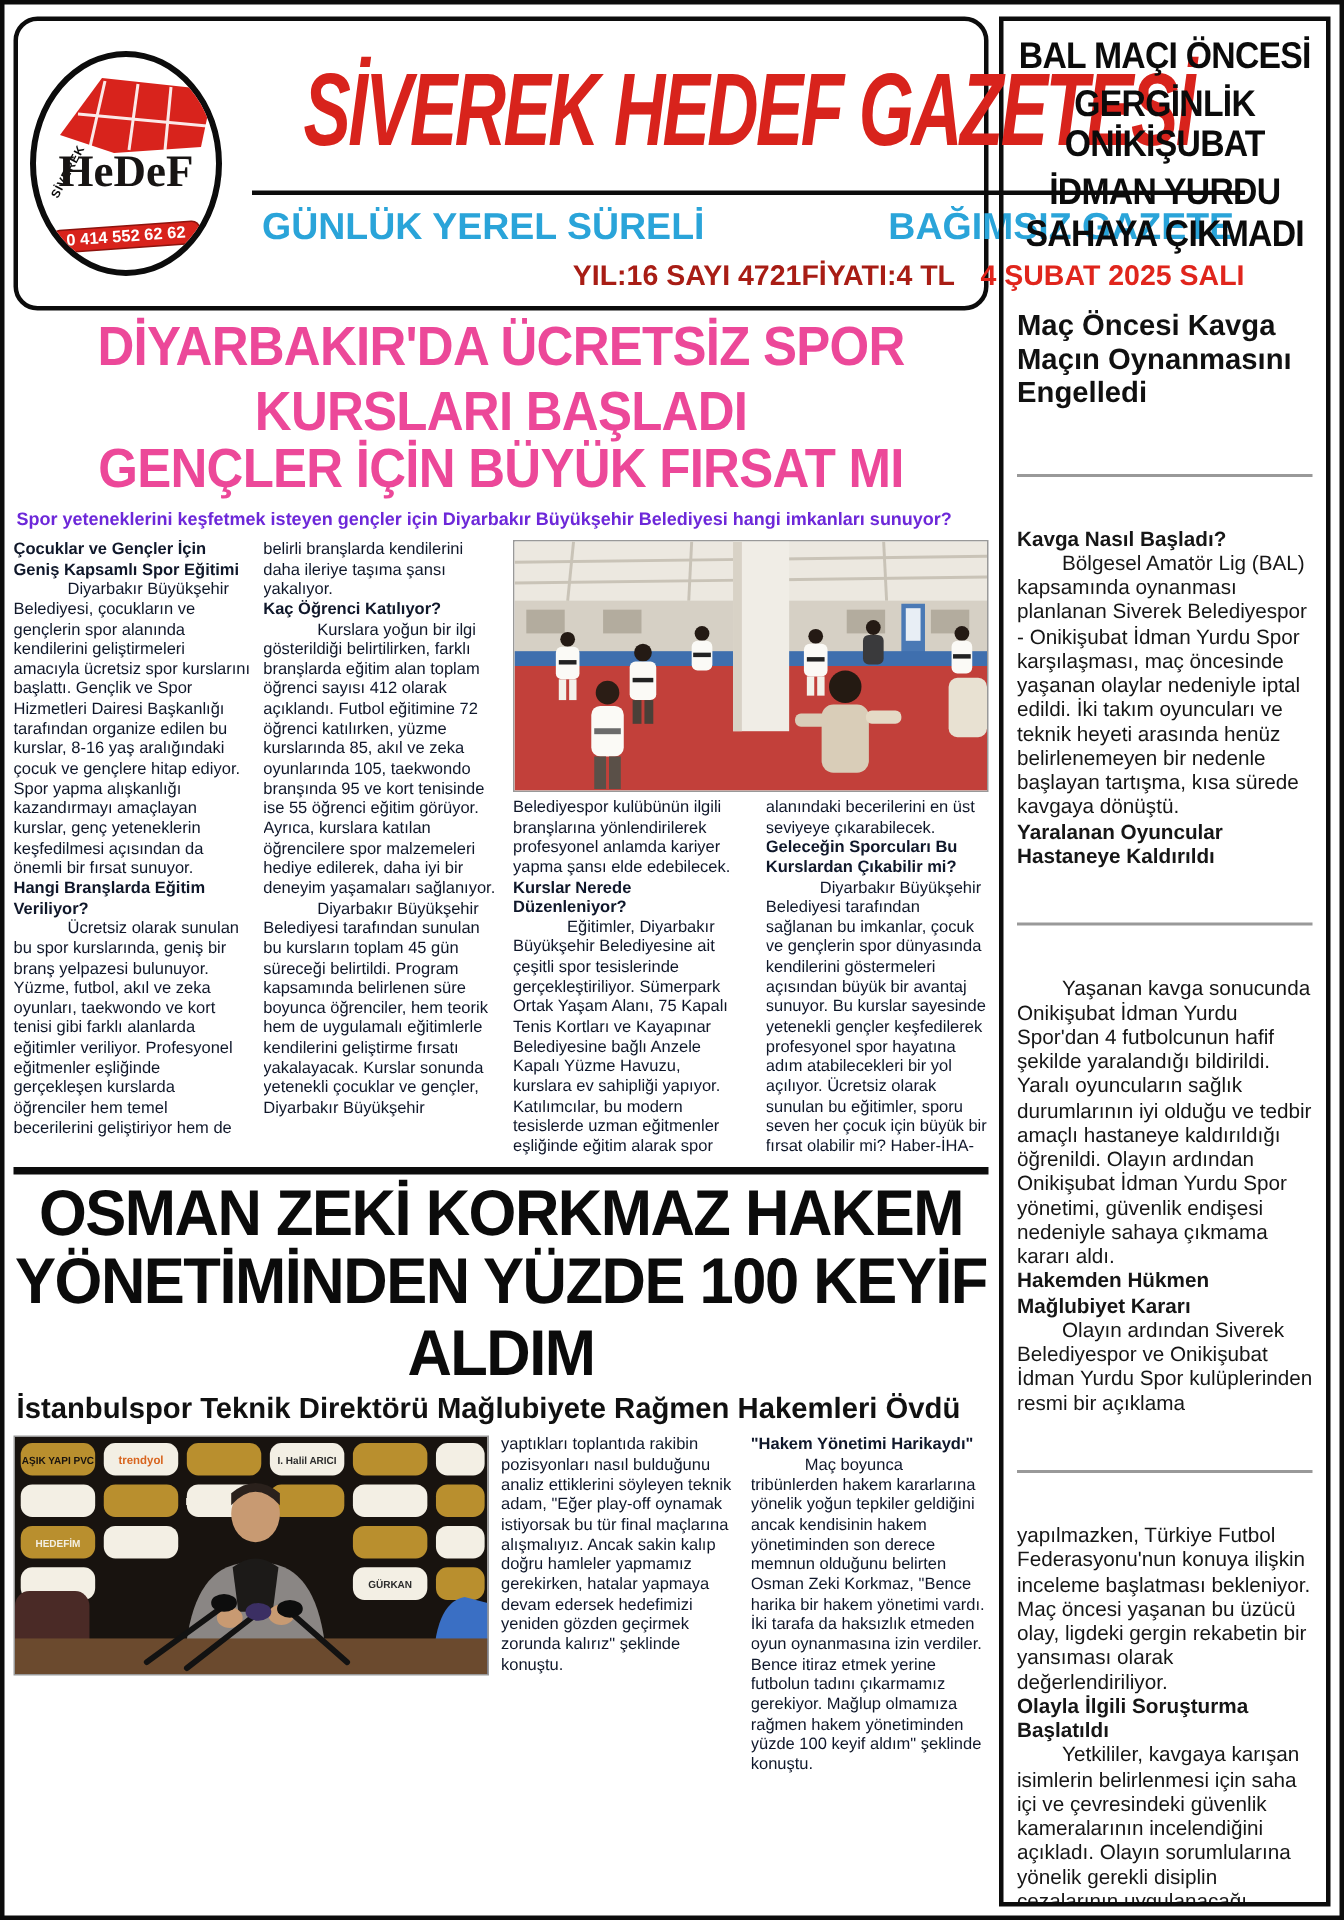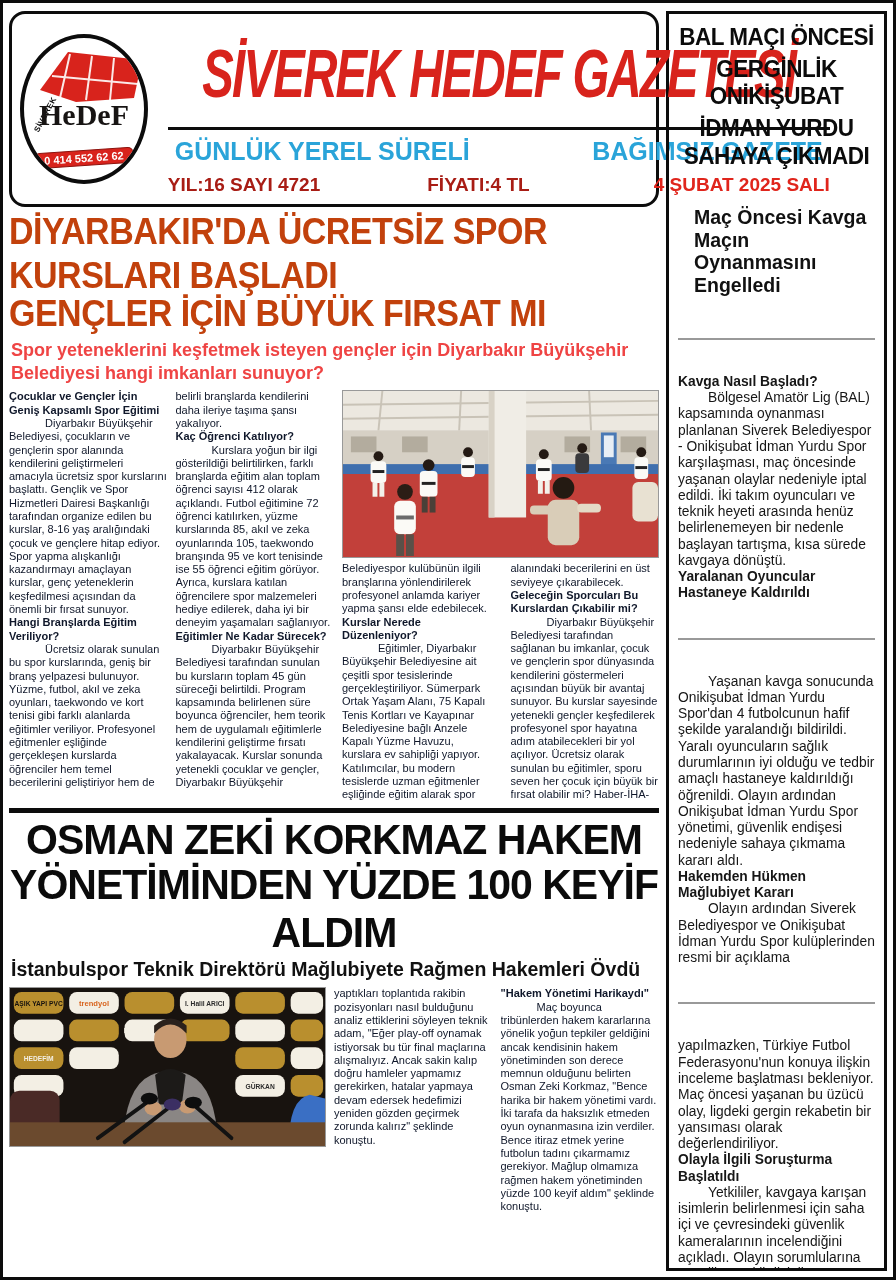--- a/index.html
+++ b/index.html
@@ -45,27 +45,27 @@
     border-radius:6px; transform:rotate(-4deg); padding:1px 0; border:1px solid #8d130e;
   }
   .mast-right { flex:1; display:flex; flex-direction:column; align-items:center; justify-content:space-between; padding-top:8px; }
   .mast-title {
     font-size:55px; font-weight:900; font-style:italic; color:#d8231c;
     letter-spacing:-2px; white-space:nowrap; transform:scaleX(0.86) scaleY(1.25);
     transform-origin:center; line-height:1; margin-top:18px;
   }
   .mast-rule { width:96%; border-top:3px solid #0c0c0c; margin-top:22px; }
   .mast-tags { width:94%; display:flex; justify-content:space-between; font-weight:bold; font-size:25px; color:#2aa4d9; letter-spacing:0; margin-top:2px; }
-  .mast-info { width:96%; display:flex; justify-content:space-between; align-items:baseline; font-weight:bold; font-size:19px; margin:4px 0 2px 0; }
+  .mast-info { width:96%; display:flex; justify-content:flex-end; align-items:baseline; font-weight:bold; font-size:19px; margin:4px 0 2px 0; }
   .mast-info .issue, .mast-info .price { color:#a81d15; }
   .mast-info .date { color:#e0251c;margin-left:17px; }
   
-  .a1-headline { font-weight:800; font-size:34px; line-height:1.18; letter-spacing:-0.5px; color:#c2410c; margin-top:6px; }
+  .a1-headline { text-align:center; font-weight:800; font-size:34px; line-height:1.18; letter-spacing:-0.5px; color:#ec4899; margin-top:6px; }
   .a1-headline span { display:block; transform:scaleY(1.08); }
-  .a1-subhead { font-weight:bold; font-size:18px; line-height:1.25; color:#ef4444; margin:6px 2px 4px 2px; }
+  .a1-subhead { font-weight:bold; font-size:12px; line-height:1.25; color:#6d28d9; margin:6px 2px 4px 2px; }
   .cols { display:flex; gap:8px; margin-top:2px; flex:1; }
   .col { flex:1; font-size:11px; line-height:1.21; color:#0f172a; overflow:hidden; }
   .col34 { flex:2; display:flex; flex-direction:column; gap:4px; }
   .col34 .cols2 { display:flex; gap:20px; flex:1; }
   .blk { margin:0; }
   .blk.h { font-weight:bold; }
   .blk.pi { text-indent:36px; }
   .photo { display:block; width:100%; border:1px solid #999; }
   .thick-rule { border-top:5px solid #0c0c0c; margin:6px 0 4px 0; }
   .a2-headline { text-align:center; font-weight:800; font-size:41px; line-height:1.12; letter-spacing:-1px; color:#0b0b0b; }
@@ -73,21 +73,21 @@
   .a2-subhead { font-weight:bold; font-size:19.5px; color:#111; margin:4px 2px 6px 2px; }
   .a2-body { display:flex; gap:8px; flex:1; }
   .a2-left { flex:2; display:flex; flex-direction:column; gap:5px; }
   
   .sidebar {
     flex:1; border:3px solid #0c0c0c; padding:10px 9px 6px 9px;
     display:flex; flex-direction:column; overflow:hidden;gap:30px;
   }
   .sb-headline { text-align:center; font-weight:800; font-size:22.5px; line-height:1.3; color:#0b0b0b; letter-spacing:-0.5px; }
   .sb-headline span { display:block; transform:scaleY(1.1); }
-  .sb-subhead { font-weight:bold; font-size:19.5px; line-height:1.15; color:#111; margin:6px 0 6px 16px; }
+  .sb-subhead { font-weight:bold; font-size:19.5px; line-height:1.15; color:#111; margin:6px 0 6px 0; }
   .sb-text { font-size:13.8px; line-height:1.18; color:#161616; margin-top:4px; }
   .sb-text .blk.pi { text-indent:30px; }
   .sidebar .photo { margin-top:6px; }
 </style>
 </head>
 <body>
 
 <div class="page">
 
   <div class="main">
@@ -135,21 +135,20 @@
         <div class="col">
             <p class="blk h">Çocuklar ve Gençler İçin Geniş Kapsamlı Spor Eğitimi</p>
             <p class="blk pi">Diyarbakır Büyükşehir Belediyesi, çocukların ve gençlerin spor alanında kendilerini geliştirmeleri amacıyla ücretsiz spor kurslarını başlattı. Gençlik ve Spor Hizmetleri Dairesi Başkanlığı tarafından organize edilen bu kurslar, 8-16 yaş aralığındaki çocuk ve gençlere hitap ediyor. Spor yapma alışkanlığı kazandırmayı amaçlayan kurslar, genç yeteneklerin keşfedilmesi açısından da önemli bir fırsat sunuyor.</p>
             <p class="blk h">Hangi Branşlarda Eğitim Veriliyor?</p>
             <p class="blk pi">Ücretsiz olarak sunulan bu spor kurslarında, geniş bir branş yelpazesi bulunuyor. Yüzme, futbol, akıl ve zeka oyunları, taekwondo ve kort tenisi gibi farklı alanlarda eğitimler veriliyor. Profesyonel eğitmenler eşliğinde gerçekleşen kurslarda öğrenciler hem temel becerilerini geliştiriyor hem de</p>
           </div>
         <div class="col">
             <p class="blk p">belirli branşlarda kendilerini daha ileriye taşıma şansı yakalıyor.</p>
             <p class="blk h">Kaç Öğrenci Katılıyor?</p>
             <p class="blk pi">Kurslara yoğun bir ilgi gösterildiği belirtilirken, farklı branşlarda eğitim alan toplam öğrenci sayısı 412 olarak açıklandı. Futbol eğitimine 72 öğrenci katılırken, yüzme kurslarında 85, akıl ve zeka oyunlarında 105, taekwondo branşında 95 ve kort tenisinde ise 55 öğrenci eğitim görüyor. Ayrıca, kurslara katılan öğrencilere spor malzemeleri hediye edilerek, daha iyi bir deneyim yaşamaları sağlanıyor.</p>
-            <p class="blk h">Eğitimler Ne Kadar Sürecek?</p>
             <p class="blk pi">Diyarbakır Büyükşehir Belediyesi tarafından sunulan bu kursların toplam 45 gün süreceği belirtildi. Program kapsamında belirlenen süre boyunca öğrenciler, hem teorik hem de uygulamalı eğitimlerle kendilerini geliştirme fırsatı yakalayacak. Kurslar sonunda yetenekli çocuklar ve gençler, Diyarbakır Büyükşehir</p>
           </div>
         <div class="col34">
           <svg class="photo" viewBox="0 0 320 168" height="168" preserveAspectRatio="none">
             <rect width="320" height="168" fill="#ddd8cf"></rect>
             <rect width="320" height="40" fill="#ece8e0"></rect>
             <g stroke="#c9c3b7" stroke-width="2">
               <line x1="0" y1="14" x2="320" y2="10"></line>
                 <line x1="0" y1="28" x2="320" y2="24"></line>
               <line x1="40" y1="0" x2="36" y2="40"></line>

